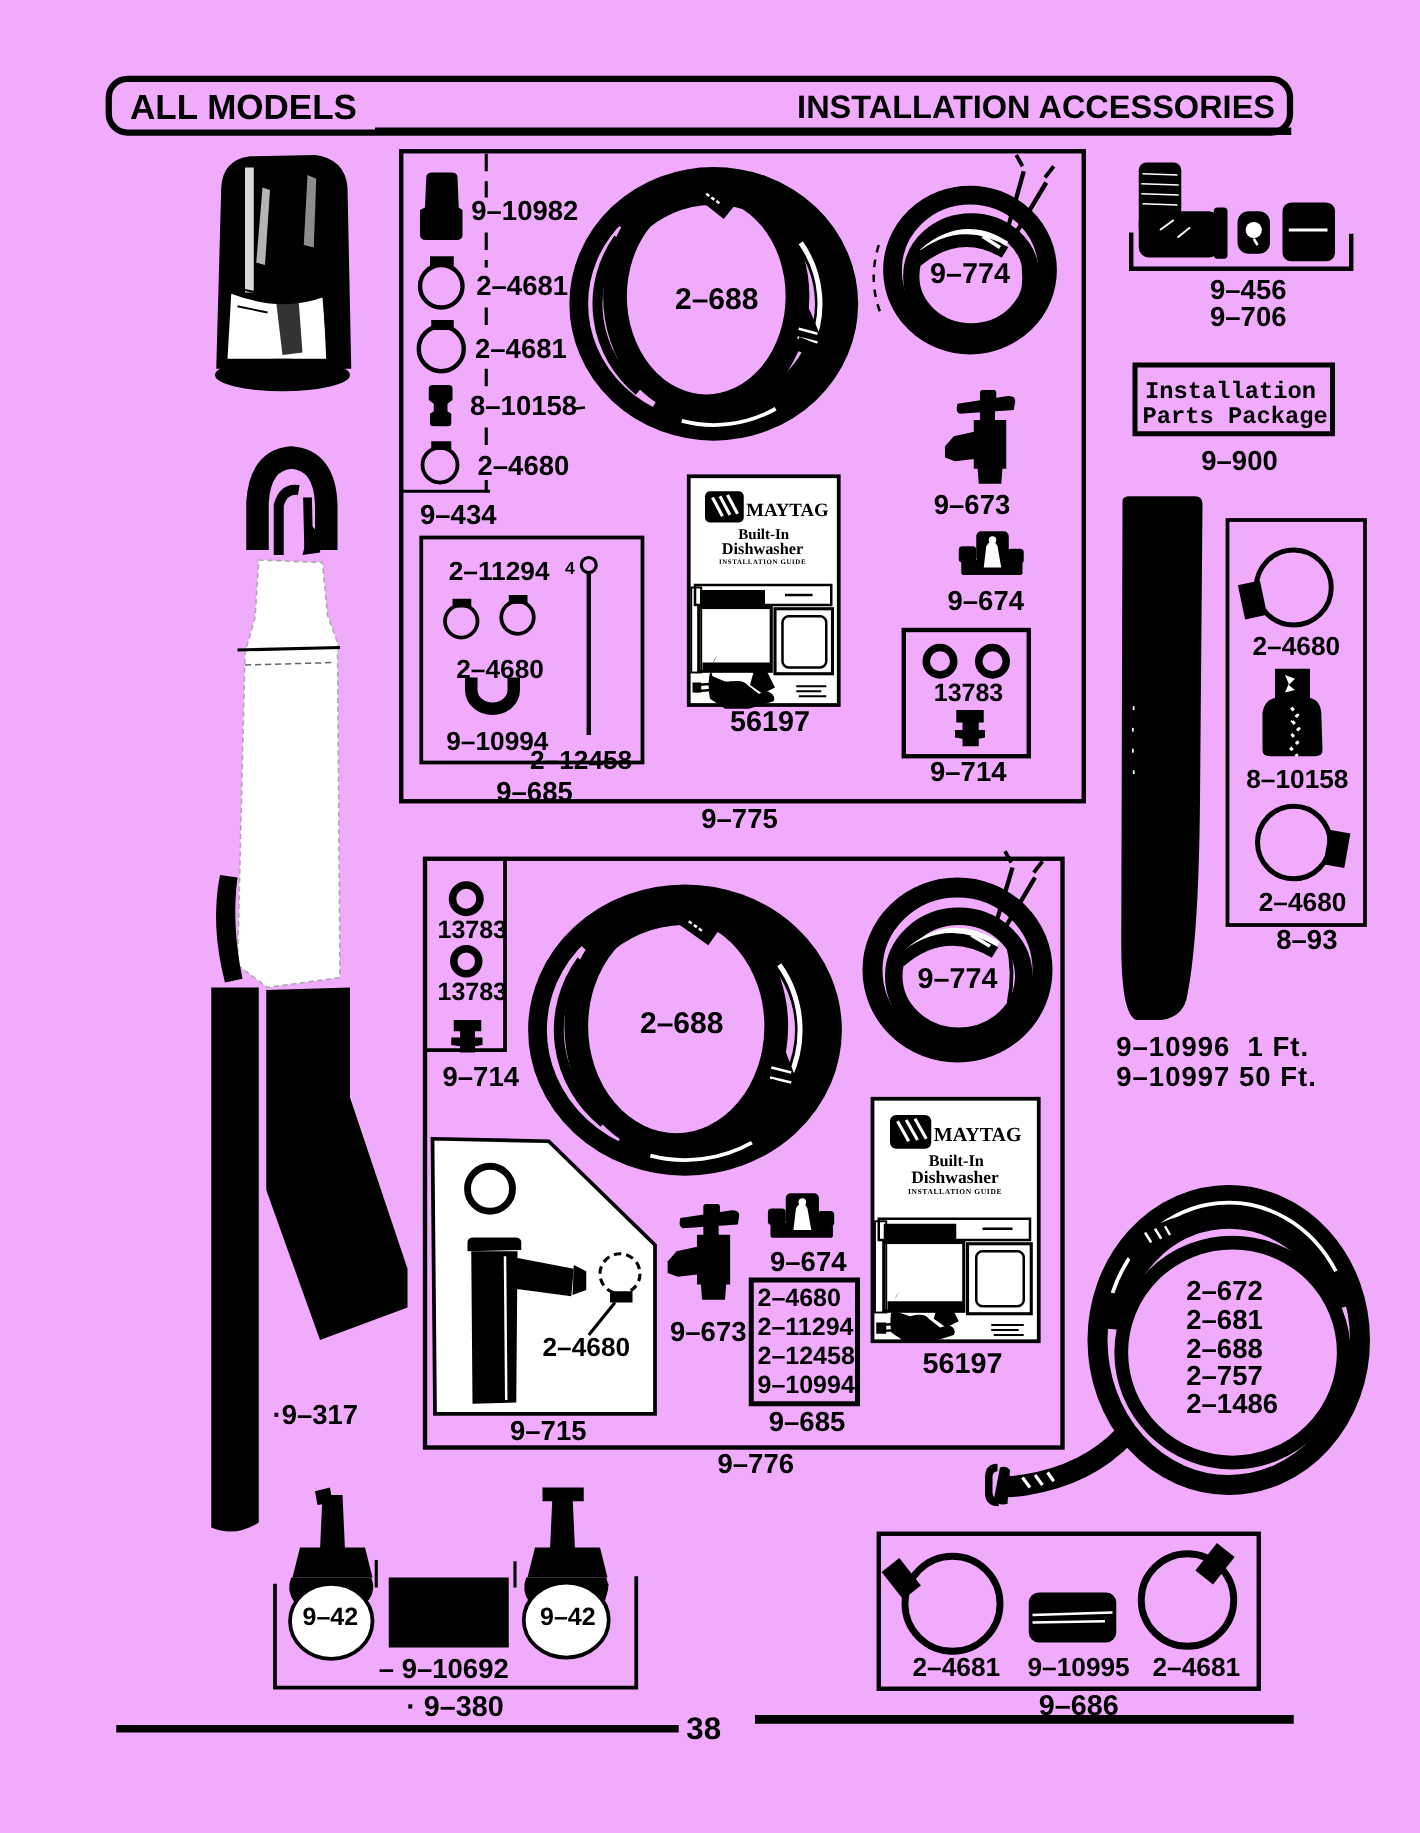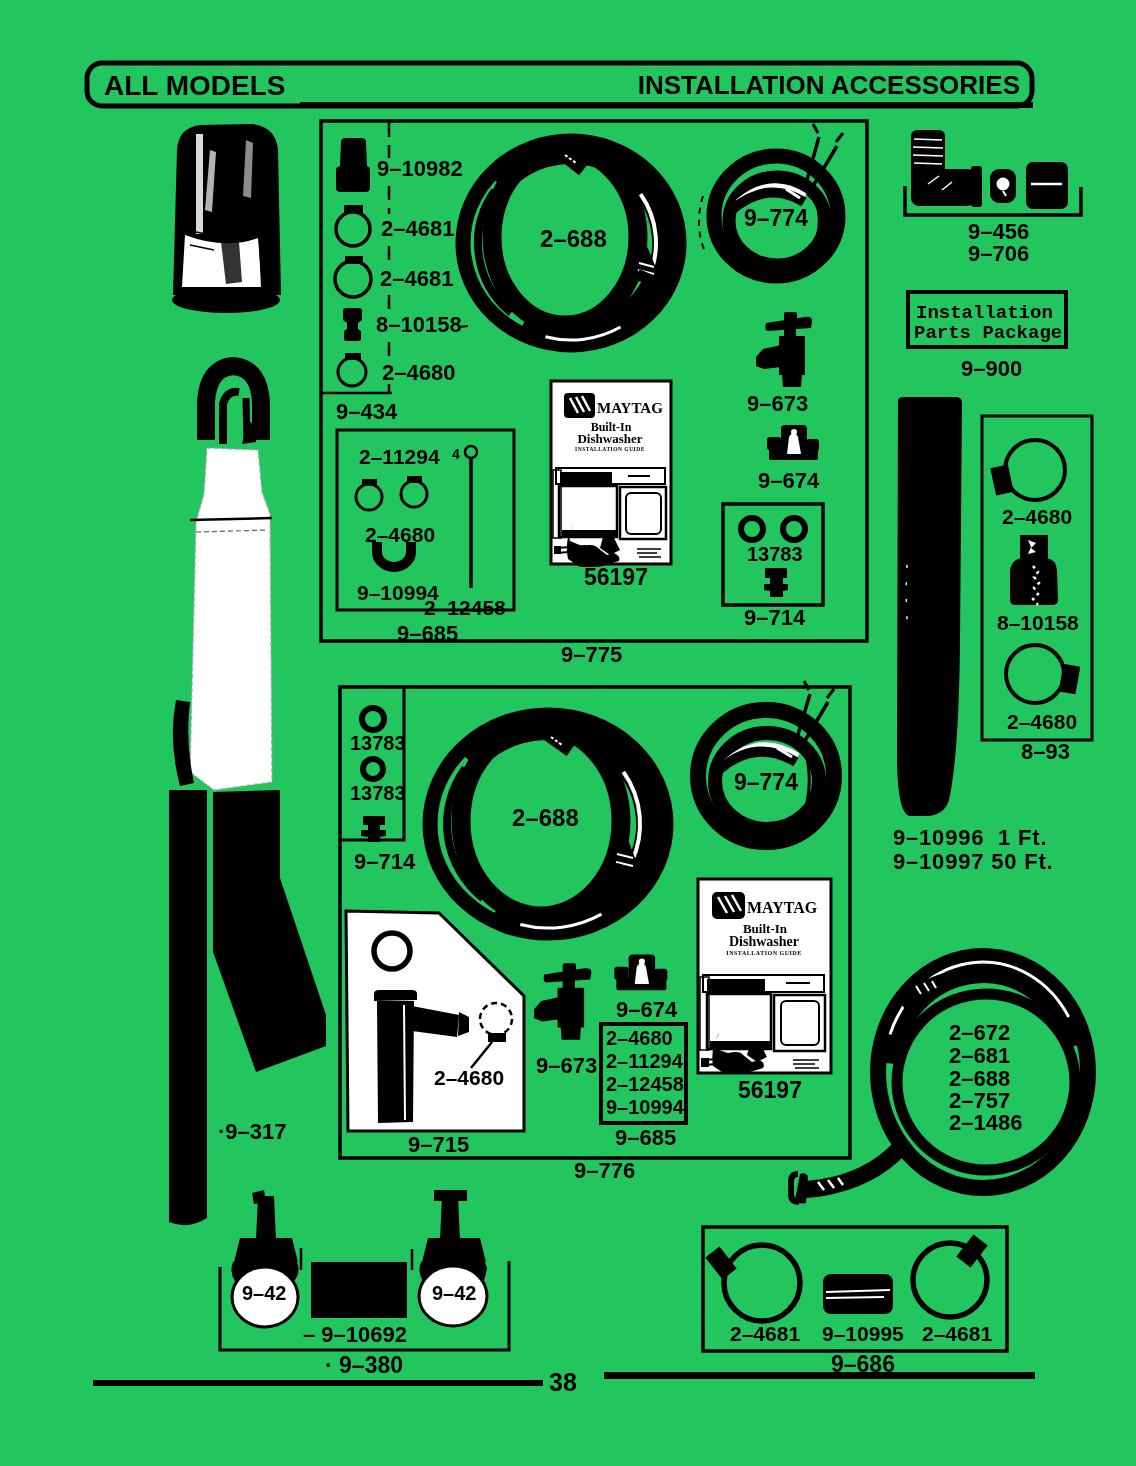--- a/index.html
+++ b/index.html
@@ -1,16 +1,16 @@
 <!DOCTYPE html>
 <html><head>
 <meta charset="utf-8">
 <style>
   html,body{margin:0;padding:0;background:#fff;}
-  #page{position:relative;width:1136px;height:1466px;background:#22c55e;overflow:hidden;}
+  #page{position:relative;width:1136px;height:1466px;background:#f0abfc;overflow:hidden;}
   svg{position:absolute;top:0;left:0;}
   text{font-family:"Liberation Sans",sans-serif;font-weight:bold;fill:#000;}
   .mono{font-family:"Liberation Mono",monospace;font-weight:bold;}
   .serif{font-family:"Liberation Serif",serif;font-weight:bold;}
 </style>
 </head>
 <body>
 <div id="page">
 <svg width="1136" height="1466" viewBox="0 0 1136 1466">
 

